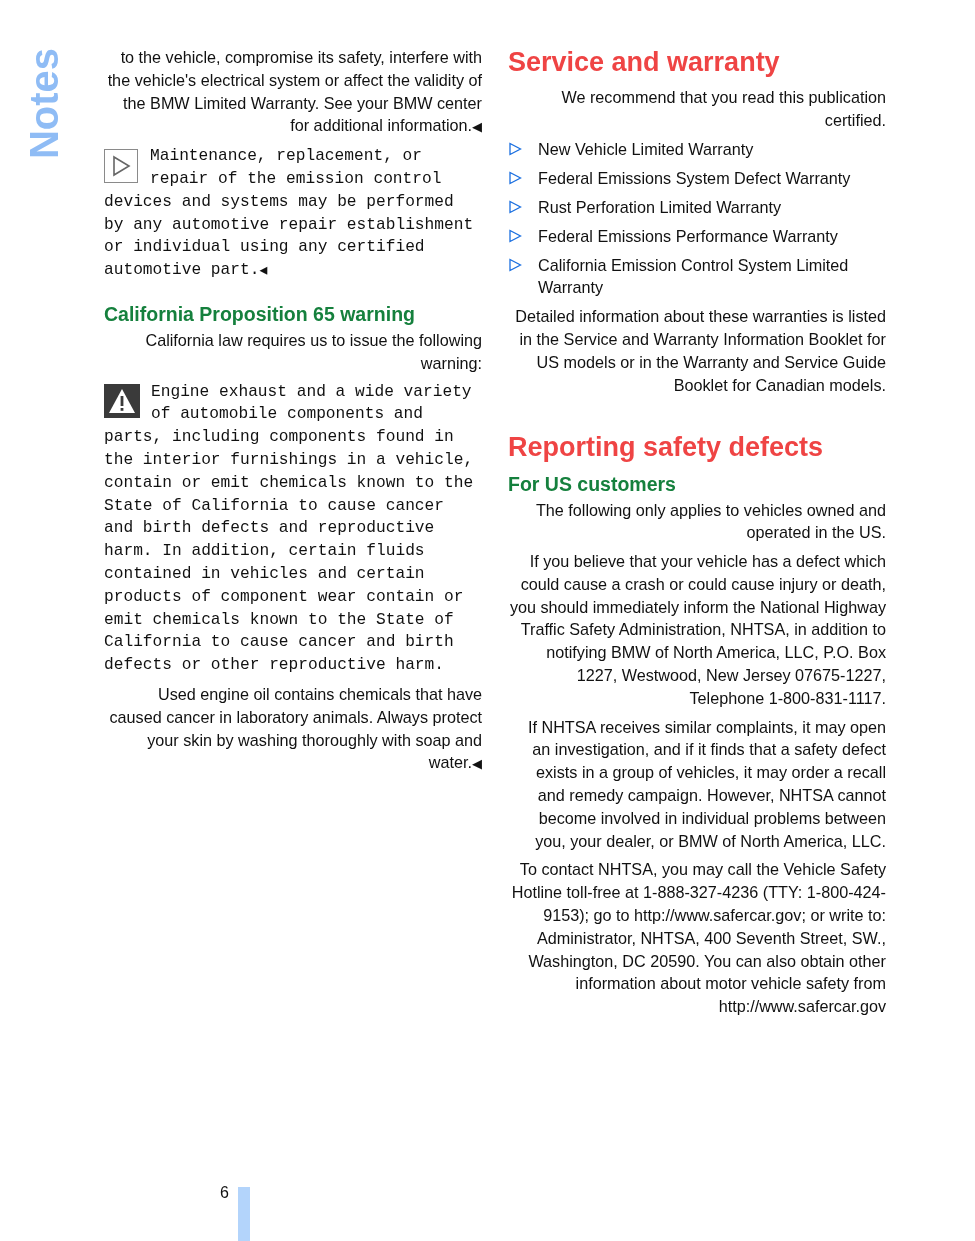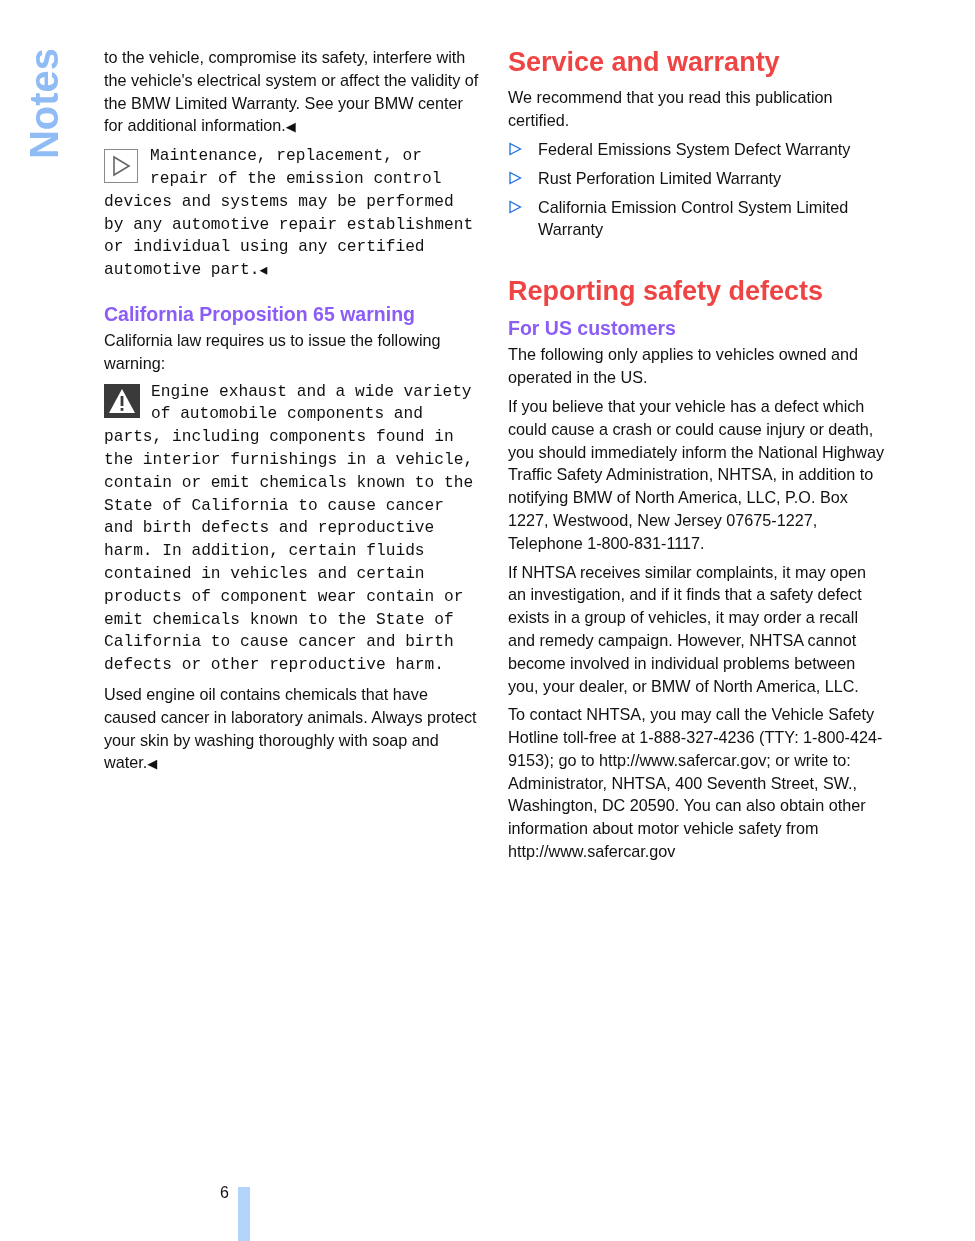--- a/index.html
+++ b/index.html
@@ -12,23 +12,23 @@
       display: flex; align-items: center; justify-content: center;
     }
     .side-label span {
       display: block; transform: rotate(-90deg); white-space: nowrap;
       font-family: "Liberation Sans", sans-serif; font-weight: bold;
       font-size: 40px; color: #8fbcf5; letter-spacing: 0px;
     }
     .col { position: absolute; top: 46px; width: 378px; font-size: 16.2px; line-height: 22.8px; }
     .col-left { left: 104px; }
     .col-right { left: 508px; width: 378px; }
-    p { margin: 0 0 6px 0; }
+    p { margin: 0 0 6px 0; text-align: right; }
     .h1 { font-weight: bold; color: #ef4444; font-size: 27px; line-height: 32px; margin: 0 0 8px 0; }
-    .h2 { font-weight: bold; color: #8b5cf6; font-size: 19.5px; line-height: 26px; margin: 0 0 2px 0; }
+    .h2 { font-weight: bold; color: #15803d; font-size: 19.5px; line-height: 26px; margin: 0 0 2px 0; }
     .end-mark { font-size: 13px; }
     .note-block { position: relative; margin: 0 0 6px 0; font-family: Liberation Mono, monospace; }
     .note-icon {
       float: left; width: 34px; height: 34px; margin: 4px 12px 2px 0;
       box-sizing: border-box; border: 1px solid #8a8a8a; background: #ffffff;
       display: flex; align-items: center; justify-content: center;
     }
     .warn-icon {
       float: left; width: 36px; height: 34px; margin: 3px 11px 2px 0;
       background: #3a3a3a; display: flex; align-items: center; justify-content: center;
@@ -86,36 +86,49 @@
 
 <div class="col col-right">
   <div class="h1">Service and warranty</div>
   <p>We recommend that you read this publication certified.</p>
 
   <ul class="bullets">
     <li>
       <svg class="tri" viewBox="0 0 14 14">
           <polygon points="2,1.5 12.5,7 2,12.5" fill="none" stroke="#1a6fe0" stroke-width="1.3"></polygon>
         </svg>
+      <span>New Vehicle Limited Warranty</span>
+    </li>
+    <li>
+      <svg class="tri" viewBox="0 0 14 14">
+          <polygon points="2,1.5 12.5,7 2,12.5" fill="none" stroke="#1a6fe0" stroke-width="1.3"></polygon>
+        </svg>
       <span>Federal Emissions System Defect Warranty</span>
     </li>
     <li>
       <svg class="tri" viewBox="0 0 14 14">
           <polygon points="2,1.5 12.5,7 2,12.5" fill="none" stroke="#1a6fe0" stroke-width="1.3"></polygon>
         </svg>
       <span>Rust Perforation Limited Warranty</span>
     </li>
     <li>
       <svg class="tri" viewBox="0 0 14 14">
           <polygon points="2,1.5 12.5,7 2,12.5" fill="none" stroke="#1a6fe0" stroke-width="1.3"></polygon>
         </svg>
+      <span>Federal Emissions Performance Warranty</span>
+    </li>
+    <li>
+      <svg class="tri" viewBox="0 0 14 14">
+          <polygon points="2,1.5 12.5,7 2,12.5" fill="none" stroke="#1a6fe0" stroke-width="1.3"></polygon>
+        </svg>
       <span>California Emission Control System Limited Warranty</span>
     </li>
   </ul>
 
+  <p>Detailed information about these warranties is listed in the Service and Warranty Information Booklet for US models or in the Warranty and Service Guide Booklet for Canadian models.</p>
 
   <div class="gap-xl"></div>
   <div class="h1">Reporting safety defects</div>
   <div class="h2">For US customers</div>
   <p>The following only applies to vehicles owned and operated in the US.</p>
   <p>If you believe that your vehicle has a defect which could cause a crash or could cause injury or death, you should immediately inform the National Highway Traffic Safety Administration, NHTSA, in addition to notifying BMW of North America, LLC, P.O. Box 1227, Westwood, New Jersey 07675-1227, Telephone 1-800-831-1117.</p>
   <p>If NHTSA receives similar complaints, it may open an investigation, and if it finds that a safety defect exists in a group of vehicles, it may order a recall and remedy campaign. However, NHTSA cannot become involved in individual problems between you, your dealer, or BMW of North America, LLC.</p>
   <p>To contact NHTSA, you may call the Vehicle Safety Hotline toll-free at 1-888-327-4236 (TTY: 1-800-424-9153); go to http://www.safercar.gov; or write to: Administrator, NHTSA, 400 Seventh Street, SW., Washington, DC 20590. You can also obtain other information about motor vehicle safety from http://www.safercar.gov</p>
 </div>
 

